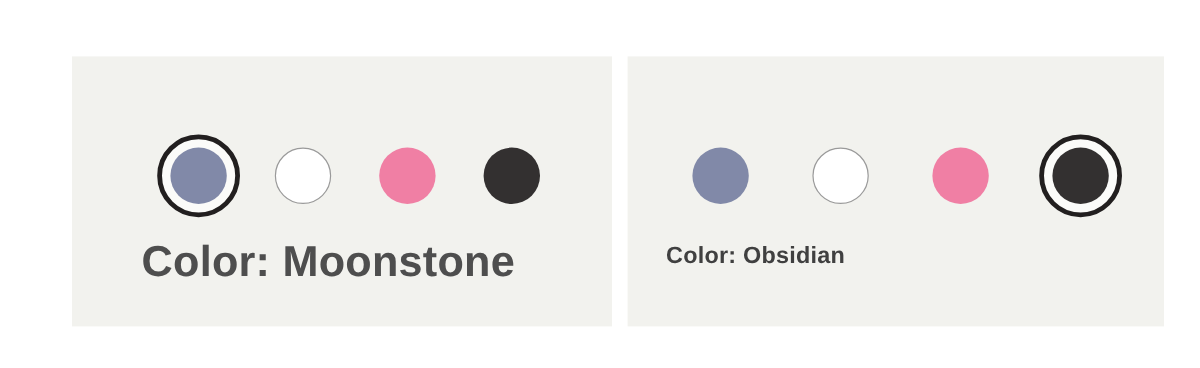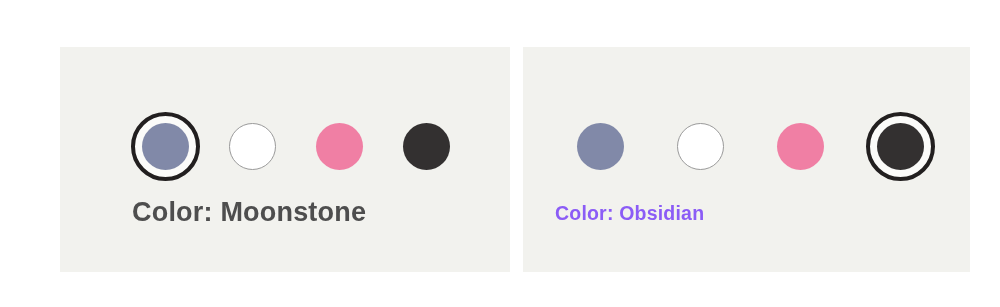--- a/index.html
+++ b/index.html
@@ -86,21 +86,21 @@
   }
 
   
   .label {
     position: absolute;
     color: #4e4e4e;
     font-weight: 600;
     letter-spacing: 0.2px;
     white-space: nowrap;
   }
-  .panel.left  .label { left: 72px; top: 150px; font-size: 27px; }
+  .panel.left  .label { left: 58px; top: 150px; font-size: 36px; }
   .panel.right .label { left: 32px; top: 155px; font-size: 19.5px; }
 </style>
 </head>
 <body style="background: rgb(255, 255, 255);">
 
 <div id="stage">
 
   <div class="panel left" style="background: rgb(242, 242, 238);">
     <div class="swatch-row">
 
@@ -137,16 +137,16 @@
 
       <div class="swatch">
         <span class="disc" style="background: rgb(240, 127, 164);"></span>
       </div>
 
       <div class="swatch selected">
         <span class="disc" style="background: rgb(51, 48, 48);"></span>
       </div>
 
     </div>
-    <div class="label" style="color: #8b5cf6;">Color: Obsidian</div>
+    <div class="label" style="color: #404040;">Color: Obsidian</div>
   </div>
 
 </div>
 
 </body></html>

